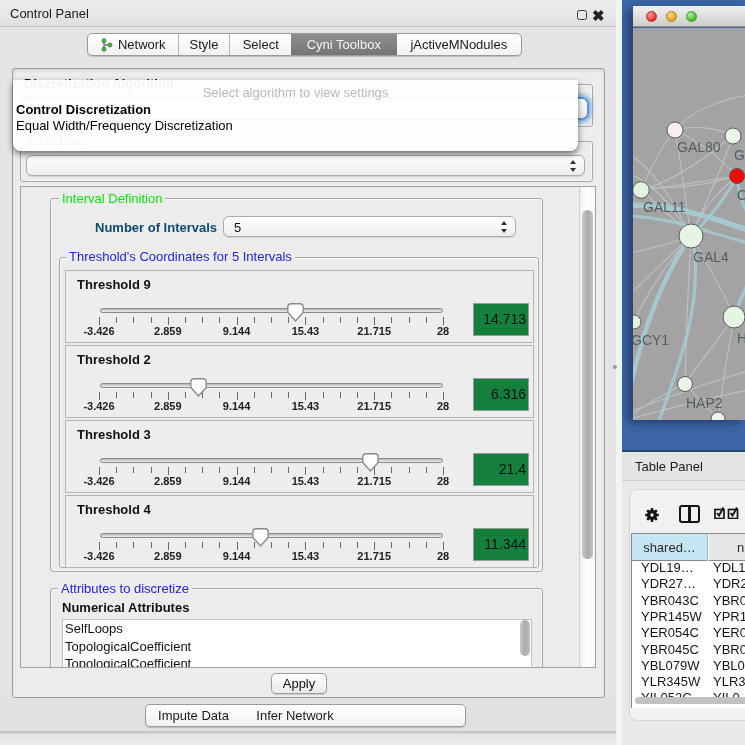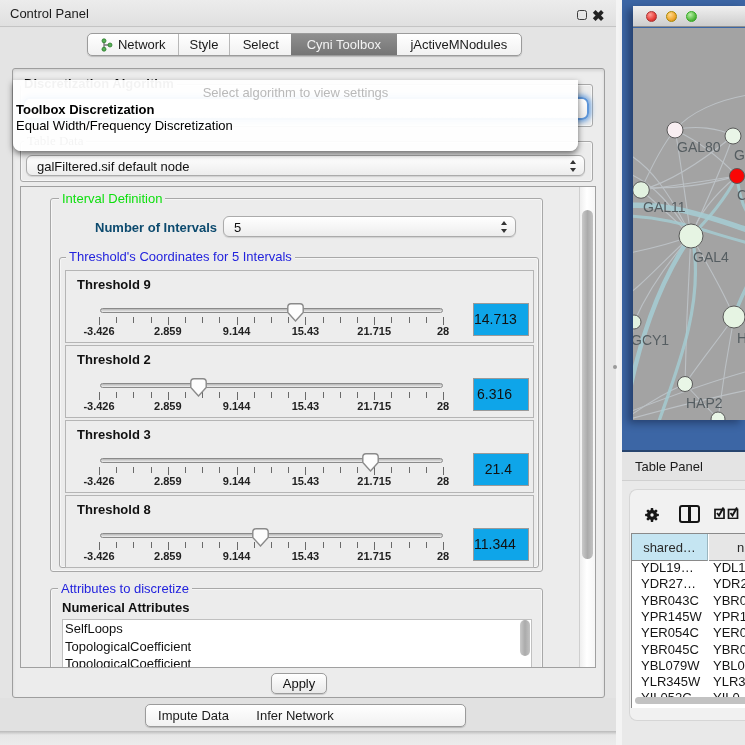--- a/index.html
+++ b/index.html
@@ -32,21 +32,21 @@
 .combo .txt { position:absolute; left:10px; top:50%; transform:translateY(-50%); white-space:nowrap; }
 .arrows { position:absolute; right:7px; top:50%; transform:translateY(-50%); width:7px; height:12px; }
 .arrows:before { content:""; position:absolute; left:0; top:0; border-left:3.5px solid transparent; border-right:3.5px solid transparent; border-bottom:4.5px solid #333; }
 .arrows:after { content:""; position:absolute; left:0; bottom:0; border-left:3.5px solid transparent; border-right:3.5px solid transparent; border-top:4.5px solid #333; }
 
 .tbox { position:absolute; left:44px; width:469px; height:73px; border:1px solid #b5b5b5; background:#ededed; }
 .tbox .tl { position:absolute; left:11px; top:6px; font-size:13px; font-weight:bold; color:#111; }
 .track { position:absolute; left:34px; top:37px; width:343px; height:5px; border:1px solid #8a8a8a; border-radius:3px; background:linear-gradient(#b5b5b5,#efefef); }
 .thumb { position:absolute; top:32px; width:17px; height:17px; }
 .thumb svg { display:block; }
-.vfield { position:absolute; left:407px; top:32px; width:56px; height:33px; border:1px solid #9a9a9a; background:#0ea5e9; font-size:14px; color:#111; text-align:right; padding-right:16px; line-height:31px; }
+.vfield { position:absolute; left:407px; top:32px; width:56px; height:33px; border:1px solid #9a9a9a; background:#15803d; font-size:14px; color:#111; text-align:right; padding-right:2px; line-height:31px; }
 .ticklbl { position:absolute; top:54px; font-size:11px; font-weight:bold; color:#222; transform:translateX(-50%); }
 
 #attrlist { position:absolute; left:41px; top:432px; width:470px; height:50px; background:#fff; border:1px solid #c0c0c0; overflow:hidden; font-size:13px; color:#111; }
 #attrlist div { padding-left:2px; height:17.6px; line-height:17.6px; }
 
 #applybtn { left:270px; top:672px; width:56px; height:21px; border:1px solid #9c9c9c; border-radius:5px; background:linear-gradient(#ffffff,#e9e9e9); font-size:13px; color:#111; text-align:center; line-height:19px; box-shadow:0 1px 1px rgba(0,0,0,0.15); }
 
 .vsb-track { position:absolute; background:linear-gradient(90deg,#efefef,#ffffff 40%,#f3f3f3); }
 .vsb-thumb { position:absolute; background:linear-gradient(90deg,#c9c9c9,#ababab 50%,#c2c2c2); border-radius:6px; }
 
@@ -99,21 +99,20 @@
 
 <div class="abs" id="outerpanel">
 
   <div class="group" style="left:7px; top:15px; width:573px; height:43px;"></div>
   <div class="gtitle" style="left:8px; top:7px; font-weight:bold; color:#111;">Discretization Algorithm</div>
   <div class="combo" style="left:10px; top:28px; width:566px; height:23px; border:2px solid #5d95d8; box-shadow:0 0 5px 2px rgba(90,150,220,0.85); border-radius:7px;"></div>
 
   <div class="group" style="left:7px; top:72px; width:573px; height:41px;"></div>
   <div class="gtitle" style="left:11px; top:64px; color:#111;font-family:Liberation Serif, serif;">Table Data</div>
   <div class="combo" style="left:13px; top:86px; width:559px; height:21px;">
-      <span class="txt">galFiltered.sif default node</span>
       <span class="arrows"></span>
     </div>
 
   <div style="position:absolute; left:7px; top:117px; width:576px; height:482px; border:1px solid #a0a0a0; background:#ececec; overflow:hidden;">
 
     <div class="group" style="left:29px; top:11px; width:493px; height:374px;"></div>
     <div class="gtitle" style="left:38px; top:4px; color:#0ddf0d;">Interval Definition</div>
     <div class="gtitle" style="left:71px; top:33px; font-weight:bold; color:#0c4a6e;">Number of Intervals</div>
     <div class="combo" style="left:202px; top:29px; width:293px; height:21px;">
         <span class="txt">5</span>
@@ -229,21 +228,21 @@
           <div class="ticklbl" style="left:308.2px">21.715</div>
           <div class="ticklbl" style="left:377.0px">28</div>
           <div class="thumb" style="left:296.0px">
             <svg width="17" height="19" viewBox="0 0 17 19">
               <path d="M4 0.8 L13 0.8 Q16.2 0.8 16.2 4 L16.2 9.5 L8.5 18 L0.8 9.5 L0.8 4 Q0.8 0.8 4 0.8 Z" fill="#fdfdfd" stroke="#8a8a8a" stroke-width="1.4"></path>
             </svg>
           </div>
           <div class="vfield">21.4</div>
         </div>
         <div class="tbox" style="top:308px">
-          <div class="tl">Threshold 8</div>
+          <div class="tl">Threshold 4</div>
           <div class="track"></div>
           <div style="position:absolute; left:33.0px; top:46px; width:1px; height:8px; background:#6a6a6a;"></div>
           <div style="position:absolute; left:50.2px; top:46px; width:1px; height:6px; background:#6a6a6a;"></div>
           <div style="position:absolute; left:67.4px; top:46px; width:1px; height:6px; background:#6a6a6a;"></div>
           <div style="position:absolute; left:84.6px; top:46px; width:1px; height:6px; background:#6a6a6a;"></div>
           <div style="position:absolute; left:101.8px; top:46px; width:1px; height:8px; background:#6a6a6a;"></div>
           <div style="position:absolute; left:119.0px; top:46px; width:1px; height:6px; background:#6a6a6a;"></div>
           <div style="position:absolute; left:136.2px; top:46px; width:1px; height:6px; background:#6a6a6a;"></div>
           <div style="position:absolute; left:153.4px; top:46px; width:1px; height:6px; background:#6a6a6a;"></div>
           <div style="position:absolute; left:170.6px; top:46px; width:1px; height:8px; background:#6a6a6a;"></div>
@@ -292,21 +291,21 @@
 
 <div class="abs" id="strip1"></div>
 <div class="abs" id="strip2"></div>
 <div class="abs segbar" id="bottabs">
   <div class="seg s1">Impute Data</div>
   <div class="seg s3 afterdark">Infer Network</div>
 </div>
 
 <div class="abs" id="popup">
   <div class="ph">Select algorithm to view settings</div>
-  <div class="i1">Toolbox Discretization</div>
+  <div class="i1">Control Discretization</div>
   <div class="i2">Equal Width/Frequency Discretization</div>
 </div>
 
 <div class="abs" id="splitter"></div>
 <div class="abs" style="left:613px; top:365px; width:4px; height:4px; border-radius:50%; background:#9a9a9a;"></div>
 <div class="abs" id="bluebg"></div>
 <div class="abs" id="netwin">
   <div id="nettitle">
     <div class="tl-btn" style="left:13px; background:radial-gradient(circle at 35% 30%, #ff9a96, #e8403a 60%, #b02020); border:1px solid #a33;"></div>
     <div class="tl-btn" style="left:33px; background:radial-gradient(circle at 35% 30%, #ffd98c, #f0a730 60%, #c07c10); border:1px solid #a80;"></div>

